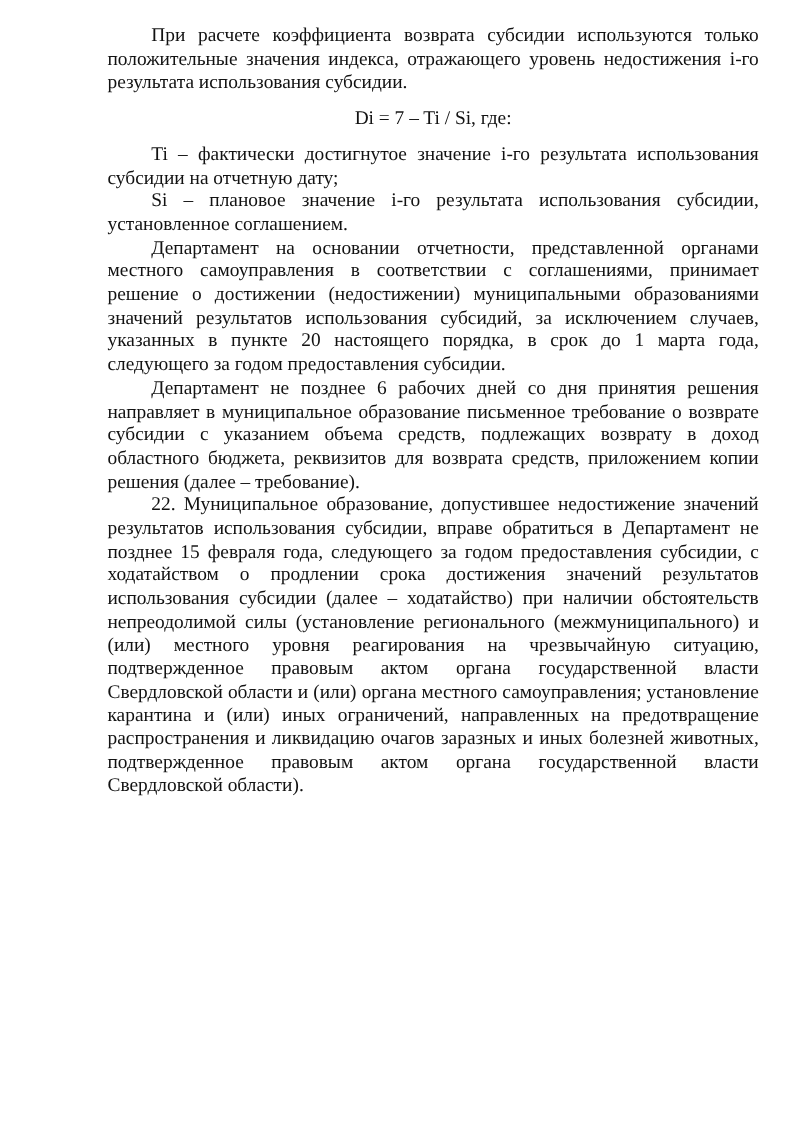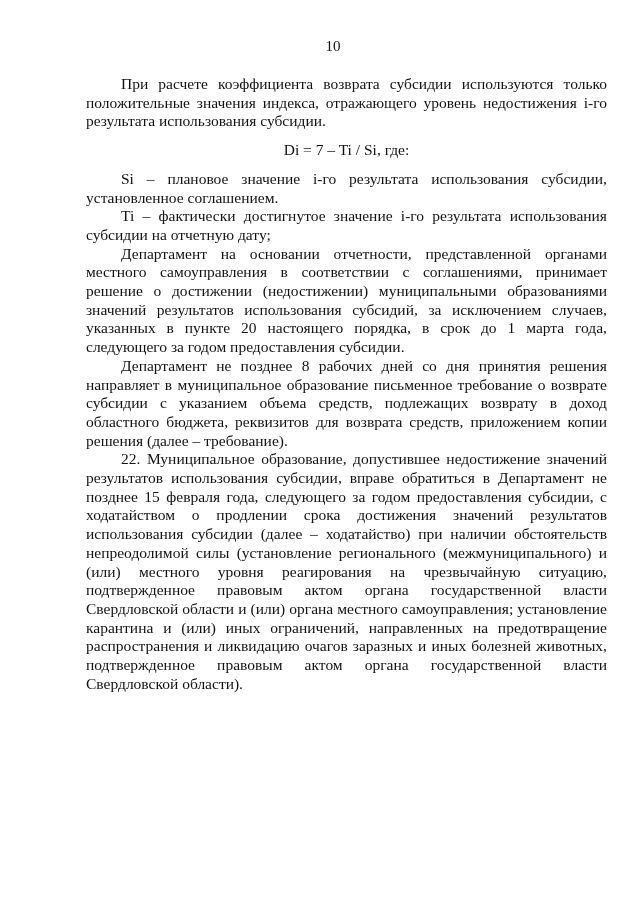--- a/index.html
+++ b/index.html
@@ -42,37 +42,36 @@
     margin: 10px 0;
     text-align: center;
     text-indent: 0;
   }
 </style>
 </head>
 <body>
 
 <div class="page">
 
-  <div class="page-number">10</div>
 
   <div class="text-block">
 
     <p class="body">При расчете коэффициента возврата субсидии используются только положительные значения индекса, отражающего уровень недостижения i-го результата использования субсидии.</p>
 
 
     <p class="formula">Di = 7 – Ti / Si, где:</p>
 
+    <p class="body">Ti – фактически достигнутое значение i-го результата использования субсидии на отчетную дату;</p>
+
     <p class="body">Si – плановое значение i-го результата использования субсидии, установленное соглашением.</p>
-
-    <p class="body">Ti – фактически достигнутое значение i-го результата использования субсидии на отчетную дату;</p>
 
     <p class="body">Департамент на основании отчетности, представленной органами местного самоуправления в соответствии с соглашениями, принимает решение о достижении (недостижении) муниципальными образованиями значений результатов использования субсидий, за исключением случаев, указанных в пункте 20 настоящего порядка, в срок до 1 марта года, следующего за годом предоставления субсидии.</p>
 
 
-    <p class="body">Департамент не позднее 8 рабочих дней со дня принятия решения направляет в муниципальное образование письменное требование о возврате субсидии с указанием объема средств, подлежащих возврату в доход областного бюджета, реквизитов для возврата средств, приложением копии решения (далее – требование).</p>
+    <p class="body">Департамент не позднее 6 рабочих дней со дня принятия решения направляет в муниципальное образование письменное требование о возврате субсидии с указанием объема средств, подлежащих возврату в доход областного бюджета, реквизитов для возврата средств, приложением копии решения (далее – требование).</p>
 
 
 
     <p class="body">22. Муниципальное образование, допустившее недостижение значений результатов использования субсидии, вправе обратиться в Департамент не позднее 15 февраля года, следующего за годом предоставления субсидии, с ходатайством о продлении срока достижения значений результатов использования субсидии (далее – ходатайство) при наличии обстоятельств непреодолимой силы (установление регионального (межмуниципального) и (или) местного уровня реагирования на чрезвычайную ситуацию, подтвержденное правовым актом органа государственной власти Свердловской области и (или) органа местного самоуправления; установление карантина и (или) иных ограничений, направленных на предотвращение распространения и ликвидацию очагов заразных и иных болезней животных, подтвержденное правовым актом органа государственной власти Свердловской области).</p>
 
   </div>
 
 </div>
 
 </body></html>

